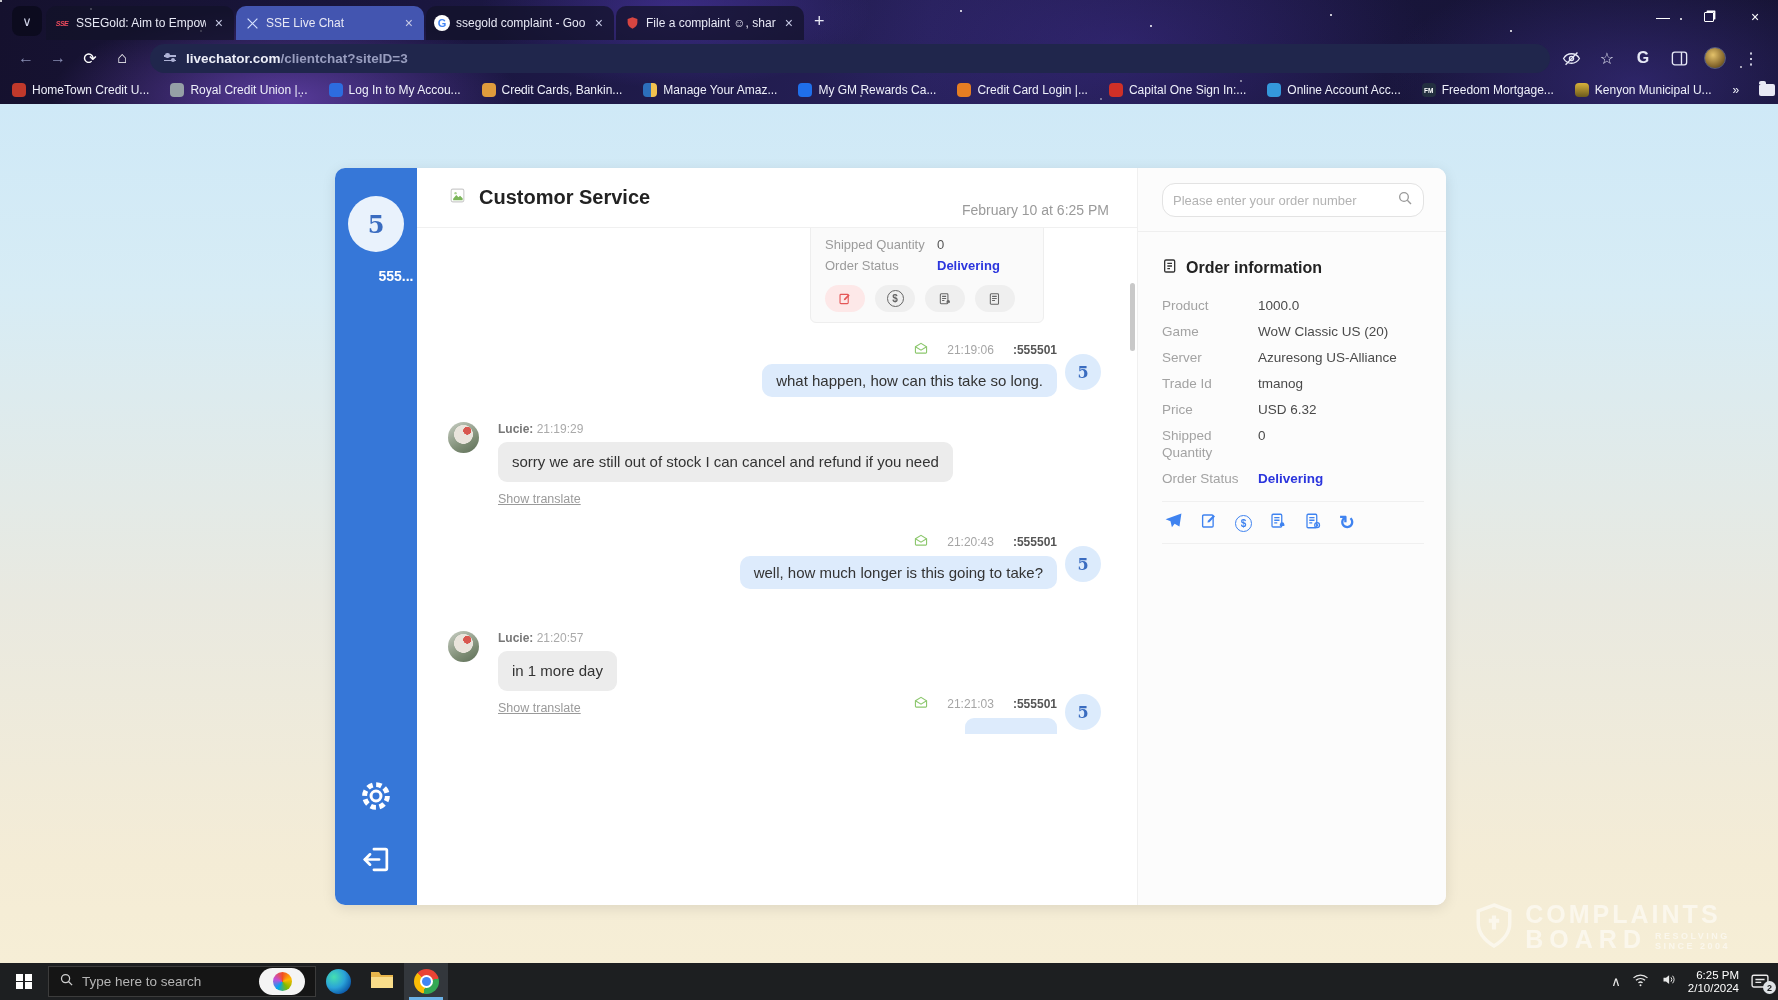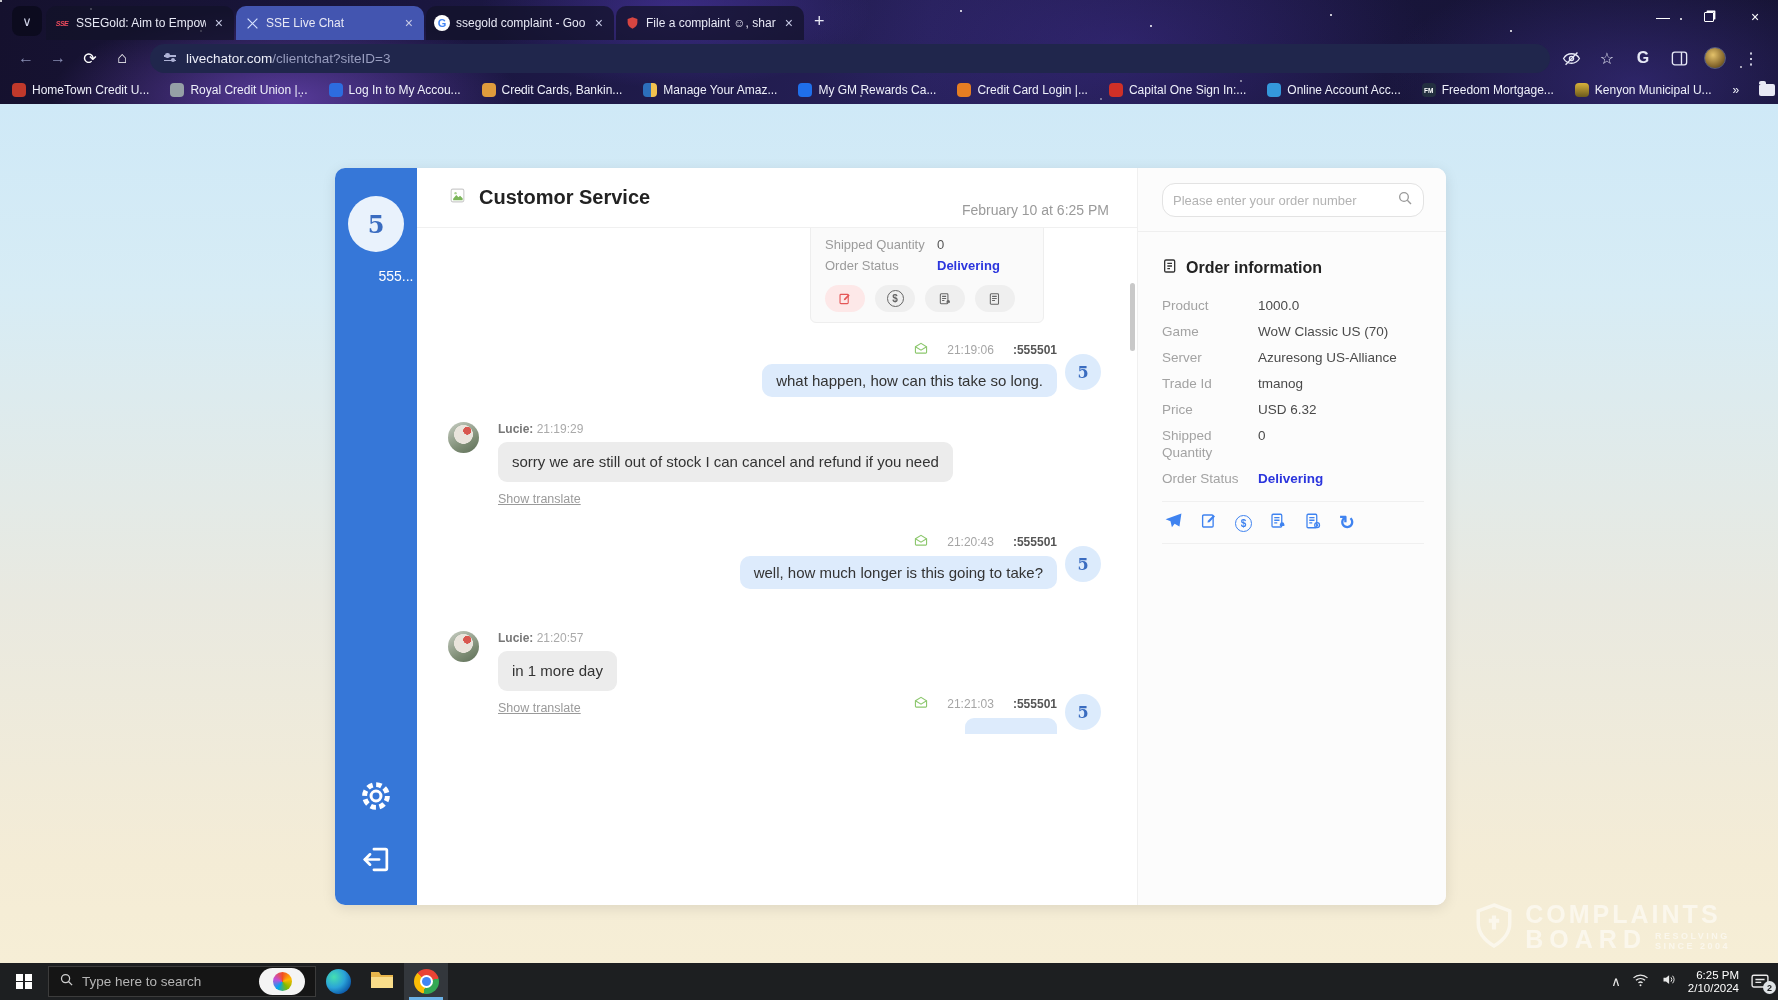--- a/index.html
+++ b/index.html
@@ -34,21 +34,21 @@
   .fav-sse { color:#ef4b5d; font-style:italic; font-size:7px; letter-spacing:-0.5px; }
   .fav-g { background:#fff; color:#4285f4; font-size:11px; }
   .newtab { color:#e8e9f5; font-size:18px; margin:0 0 8px 8px; }
   .wincontrols { position:absolute; right:0; top:0; height:34px; display:flex; }
   .wc { width:46px; height:34px; display:flex; align-items:center; justify-content:center; color:#fff; font-size:14px; }
   .wc-restore span { display:block; width:10px; height:10px; border:1.4px solid #fff; border-radius:1px; box-shadow:2px -2px 0 -0.6px #fff; }
 
   .toolbar { position:absolute; left:0; top:40px; width:100%; height:36px; display:flex; align-items:center; padding:0 12px; }
   .navbtn { width:28px; height:28px; border-radius:50%; display:flex; align-items:center; justify-content:center; font-size:16px; color:#fff; margin-right:4px; }
   .navbtn.dim { color:#8a8fb5; }
-  .urlpill { flex:1; height:29px; margin:0 10px; background:#20264c; border-radius:15px; display:flex; align-items:center; padding:11px 14px; }
+  .urlpill { flex:1; height:29px; margin:0 10px; background:#20264c; border-radius:15px; display:flex; align-items:center; padding:11px 14px;font-weight:bold; }
   .site-settings { display:flex; flex-direction:column; gap:3px; margin-right:10px; }
   .site-settings i { display:block; width:12px; height:1.6px; background:#aeb3d6; position:relative; }
   .site-settings i::after { content:""; position:absolute; top:-1.6px; width:4.5px; height:4.5px; border-radius:50%; background:#aeb3d6; }
   .site-settings i:nth-child(1)::after { left:1px; } .site-settings i:nth-child(2)::after { right:1px; }
   .url { font-size:13.5px; color:#eceef8; }
   .url .path { color:#989dbf; }
   .tb-right { display:flex; align-items:center; gap:14px; margin-right:4px; }
   .tb-ic { color:#e7e9f6; font-size:16px; display:flex; align-items:center; justify-content:center; width:22px; height:22px; }
   .avatar-chip { width:22px; height:22px; border-radius:50%; background:radial-gradient(circle at 40% 35%, #e4c26a, #8a6b2f 60%, #3c3117); border:1px solid #555a80; }
 
@@ -67,21 +67,21 @@
   .page { position:absolute; left:0; top:104px; width:1778px; height:859px;
     background:linear-gradient(180deg,#cfe9f7 0%,#d7ecf5 22%,#e9e9e0 58%,#f4ecd6 88%,#f6eed6 100%); }
 
   .chatcard { position:absolute; left:335px; top:64px; width:1111px; height:737px; display:flex;
     border-radius:10px; box-shadow:0 3px 14px rgba(0,0,0,.10); background:#fff; }
 
   
   .rail { width:82px; background:#3677d8; border-radius:10px 0 0 10px; display:flex; flex-direction:column; align-items:center; }
   .rail-avatar { width:56px; height:56px; border-radius:50%; background:#e9f2fc; margin-top:28px;
     display:flex; align-items:center; justify-content:center; color:#3a6cc0; font:bold 24px "DejaVu Serif", serif; }
-  .rail-id { color:#fff; font-weight:normal; font-size:14px; margin-top:16px;margin-left:40px; }
+  .rail-id { color:#fff; font-weight:bold; font-size:14px; margin-top:16px;margin-left:40px; }
   .rail-bottom { margin-top:auto; display:flex; flex-direction:column; align-items:center; gap:26px; padding-bottom:26px; }
 
   
   .chatmain { width:720px; display:flex; flex-direction:column; background:#fff; }
   .chathead { height:60px; border-bottom:1px solid #f0f0f0; display:flex; align-items:center; padding:0 28px 0 31px; }
   .chathead .t { font-size:20px; font-weight:bold; color:#222; margin-left:12px; }
   .chathead .ts { margin-left:auto; color:#9a9a9a; font-size:14px;margin-top:25px; }
 
   .messages { position:relative; height:508px; overflow:hidden; }
   .scrollthumb { position:absolute; right:2px; top:55px; width:5px; height:68px; border-radius:3px; background:#c9c9c9; }
@@ -467,21 +467,21 @@
           <span>Order information</span>
         </div>
 
         <div class="ofields">
           <div class="ofield">
               <span class="l">Product</span>
               <span class="v">1000.0</span>
             </div>
           <div class="ofield">
               <span class="l">Game</span>
-              <span class="v">WoW Classic US (70)</span>
+              <span class="v">WoW Classic US (20)</span>
             </div>
           <div class="ofield">
               <span class="l">Server</span>
               <span class="v">Azuresong US-Alliance</span>
             </div>
           <div class="ofield">
               <span class="l">Trade Id</span>
               <span class="v">tmanog</span>
             </div>
           <div class="ofield">

